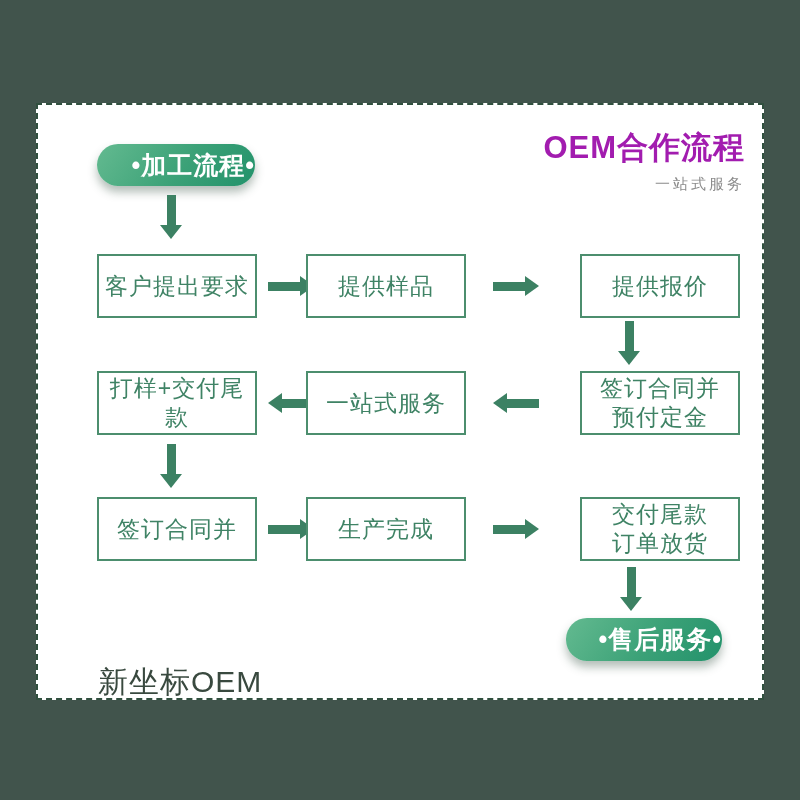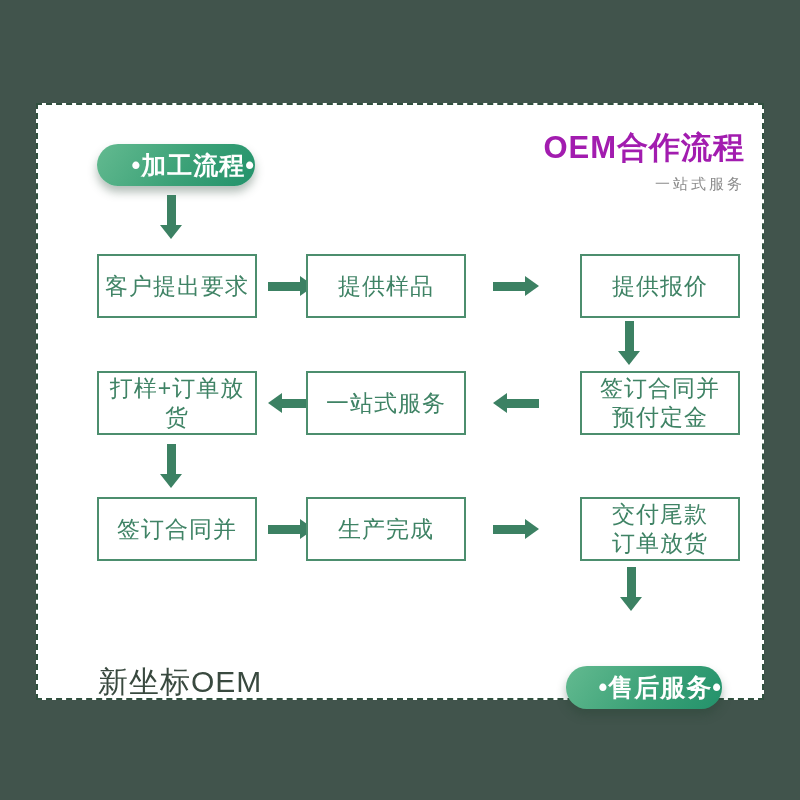--- a/index.html
+++ b/index.html
@@ -14,21 +14,21 @@
     background:#ffffff;border:2px dashed #31503F;box-sizing:border-box;
   }
   
   .pill{
     position:absolute;display:flex;align-items:center;justify-content:flex-end;
     background:linear-gradient(125deg,#63BA90 0%,#3BA177 55%,#23926B 100%);
     border-radius:21px;color:#ffffff;font-weight:bold;font-size:25px;
     letter-spacing:1px;box-shadow:0 6px 10px rgba(35,65,50,.35);
   }
   .pill-start{left:59px;top:39px;width:158px;height:42px;}
-  .pill-end{left:528px;top:513px;width:156px;height:43px;margin-top:48px;}
+  .pill-end{left:528px;top:513px;width:156px;height:43px;}
   
   .header{position:absolute;right:17px;top:22px;text-align:right;}
   .title{font-size:31px;font-weight:bold;color:#a21caf;letter-spacing:1px;}
   .subtitle{margin-top:6px;font-size:15px;color:#8C8C8C;letter-spacing:3px;}
   
   .box{
     position:absolute;width:160px;height:64px;box-sizing:border-box;
     border:2px solid #4C8E6E;background:#ffffff;color:#3F8365;
     display:flex;align-items:center;justify-content:center;text-align:center;
     font-size:23px;line-height:1.25;white-space:pre-line;letter-spacing:1px;
@@ -77,21 +77,21 @@
     <div class="shaft"></div>
     <div class="head-r"></div>
   </div>
   <div class="box c3 r1">提供报价</div>
 
   <div class="arrow v" style="left:580px;top:216px;">
     <div class="shaft"></div>
     <div class="head-d"></div>
   </div>
 
-  <div class="box c1 r2">打样+订单放货</div>
+  <div class="box c1 r2">打样+交付尾款</div>
   <div class="arrow h" style="left:230px;top:288px;">
     <div class="head-l"></div>
     <div class="shaft"></div>
   </div>
   <div class="box c2 r2">一站式服务</div>
   <div class="arrow h" style="left:455px;top:288px;">
     <div class="head-l"></div>
     <div class="shaft"></div>
   </div>
   <div class="box c3 r2">签订合同并

